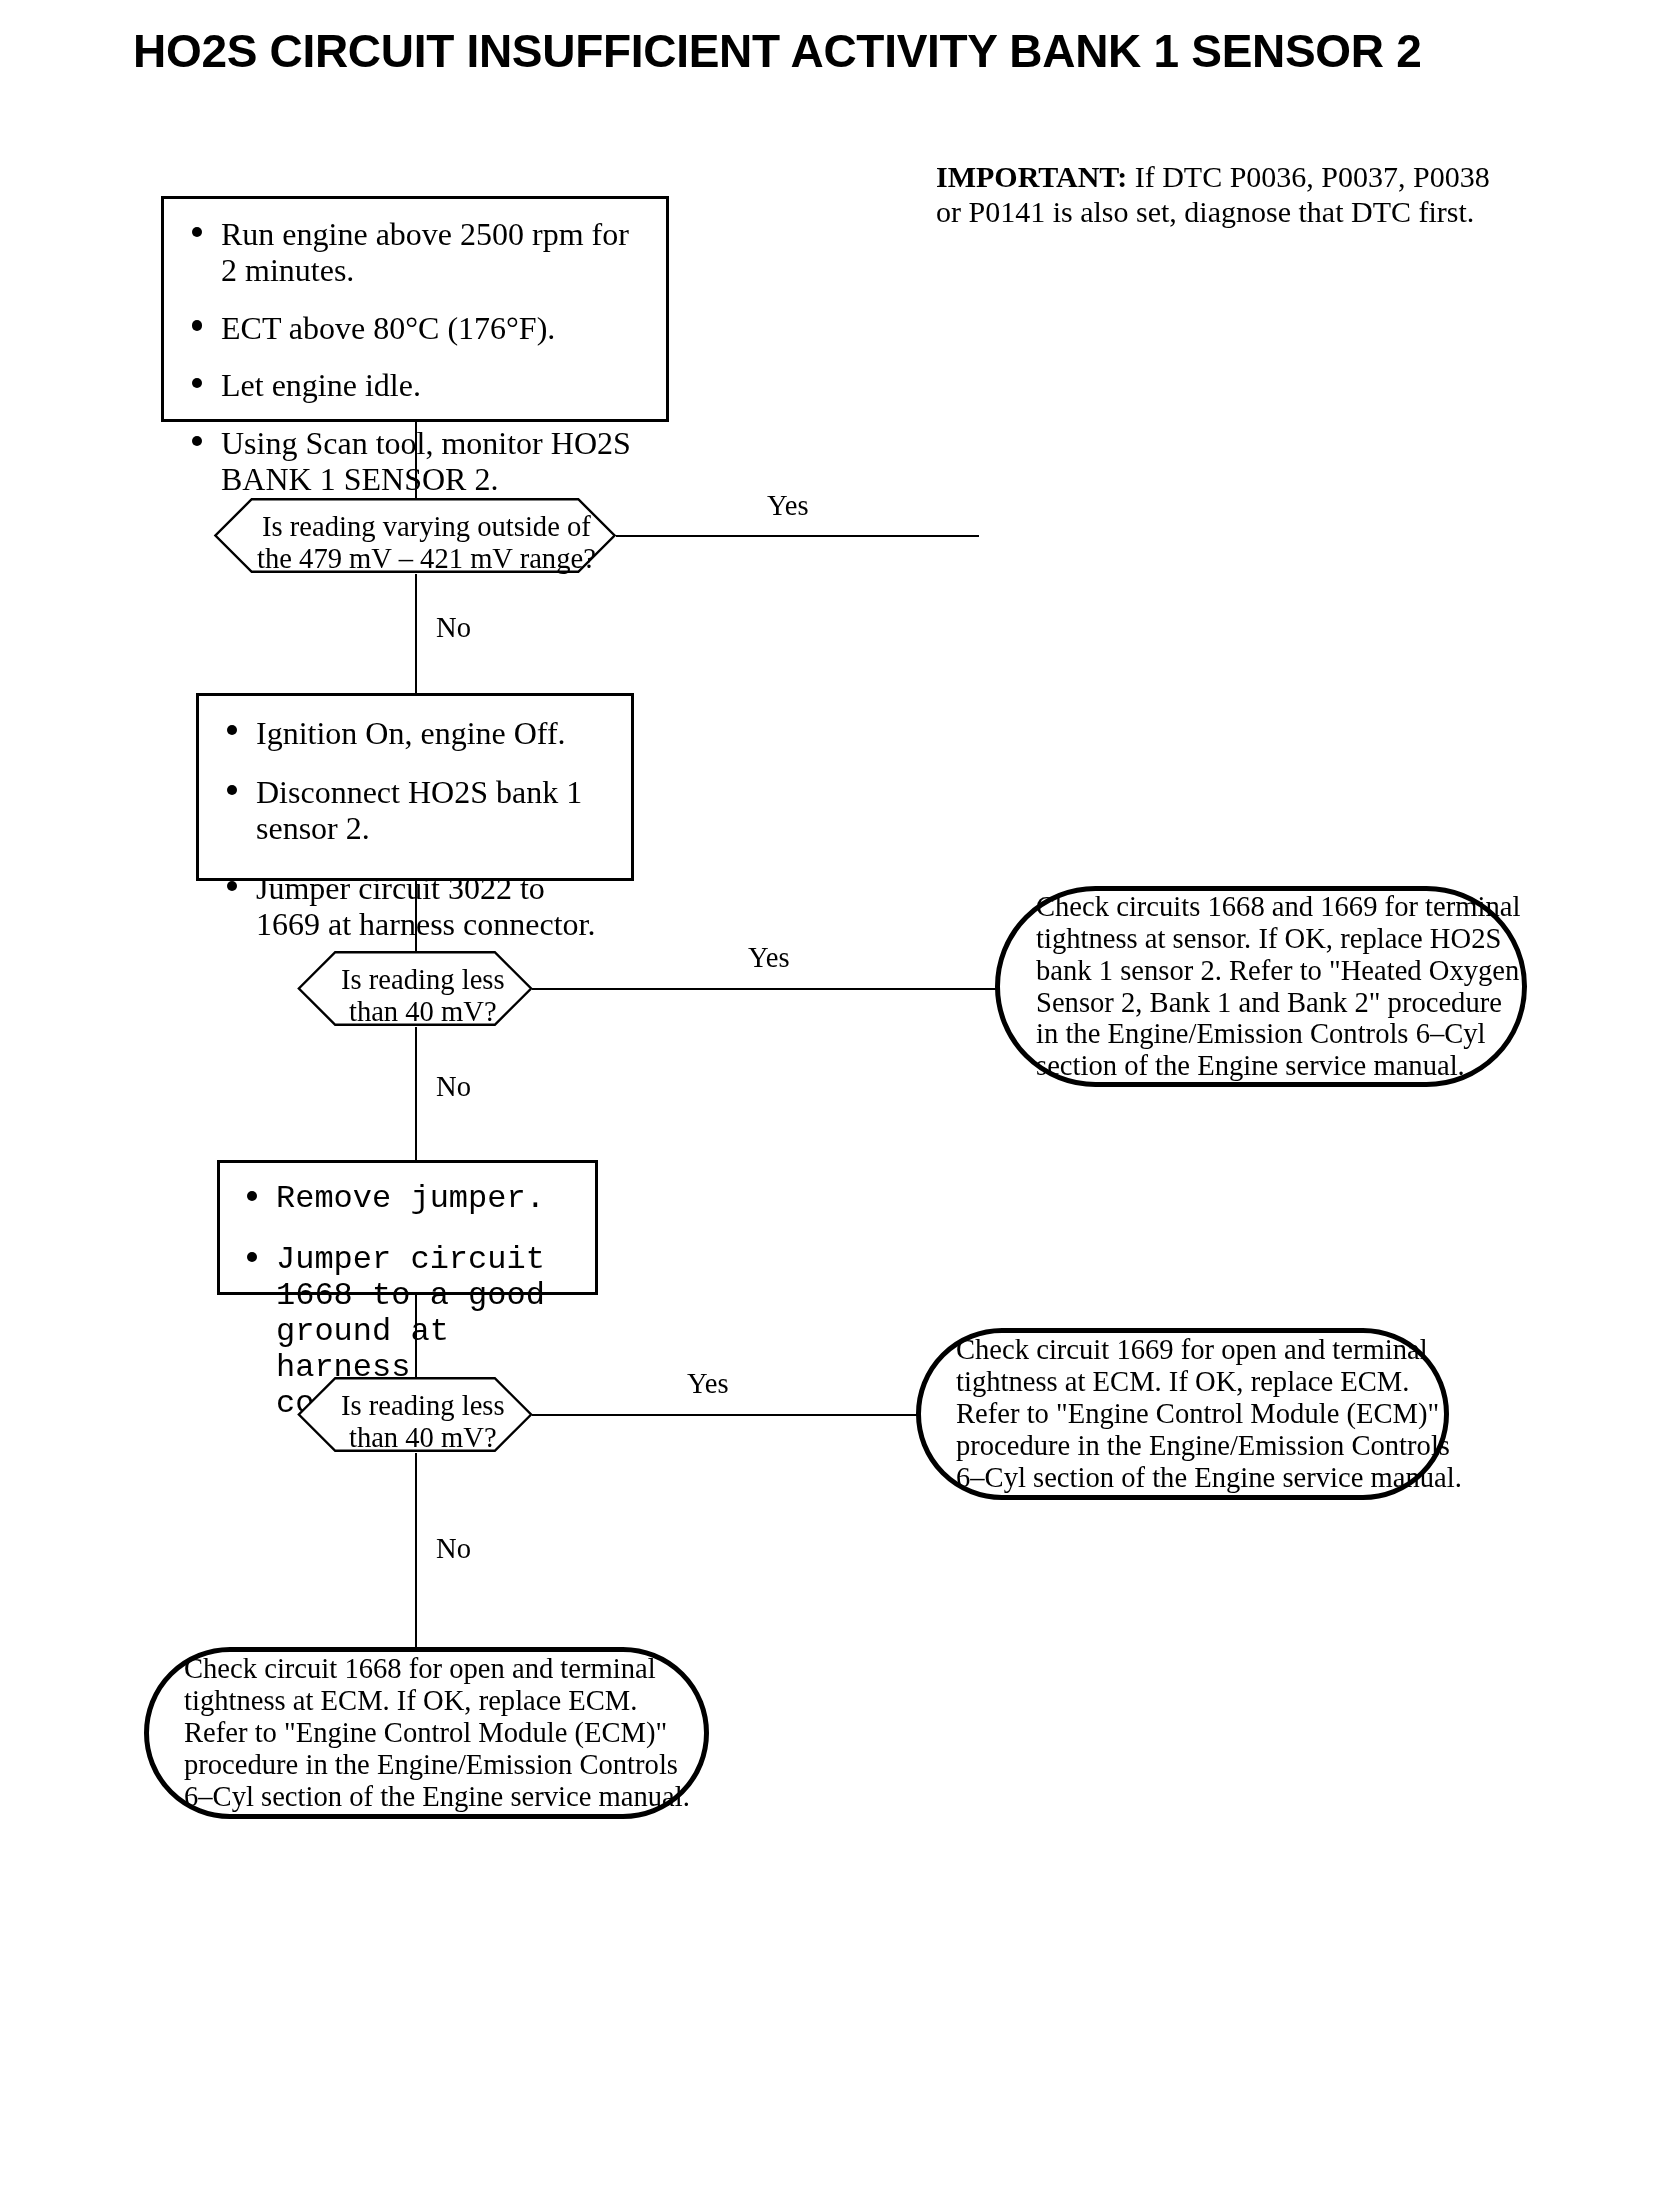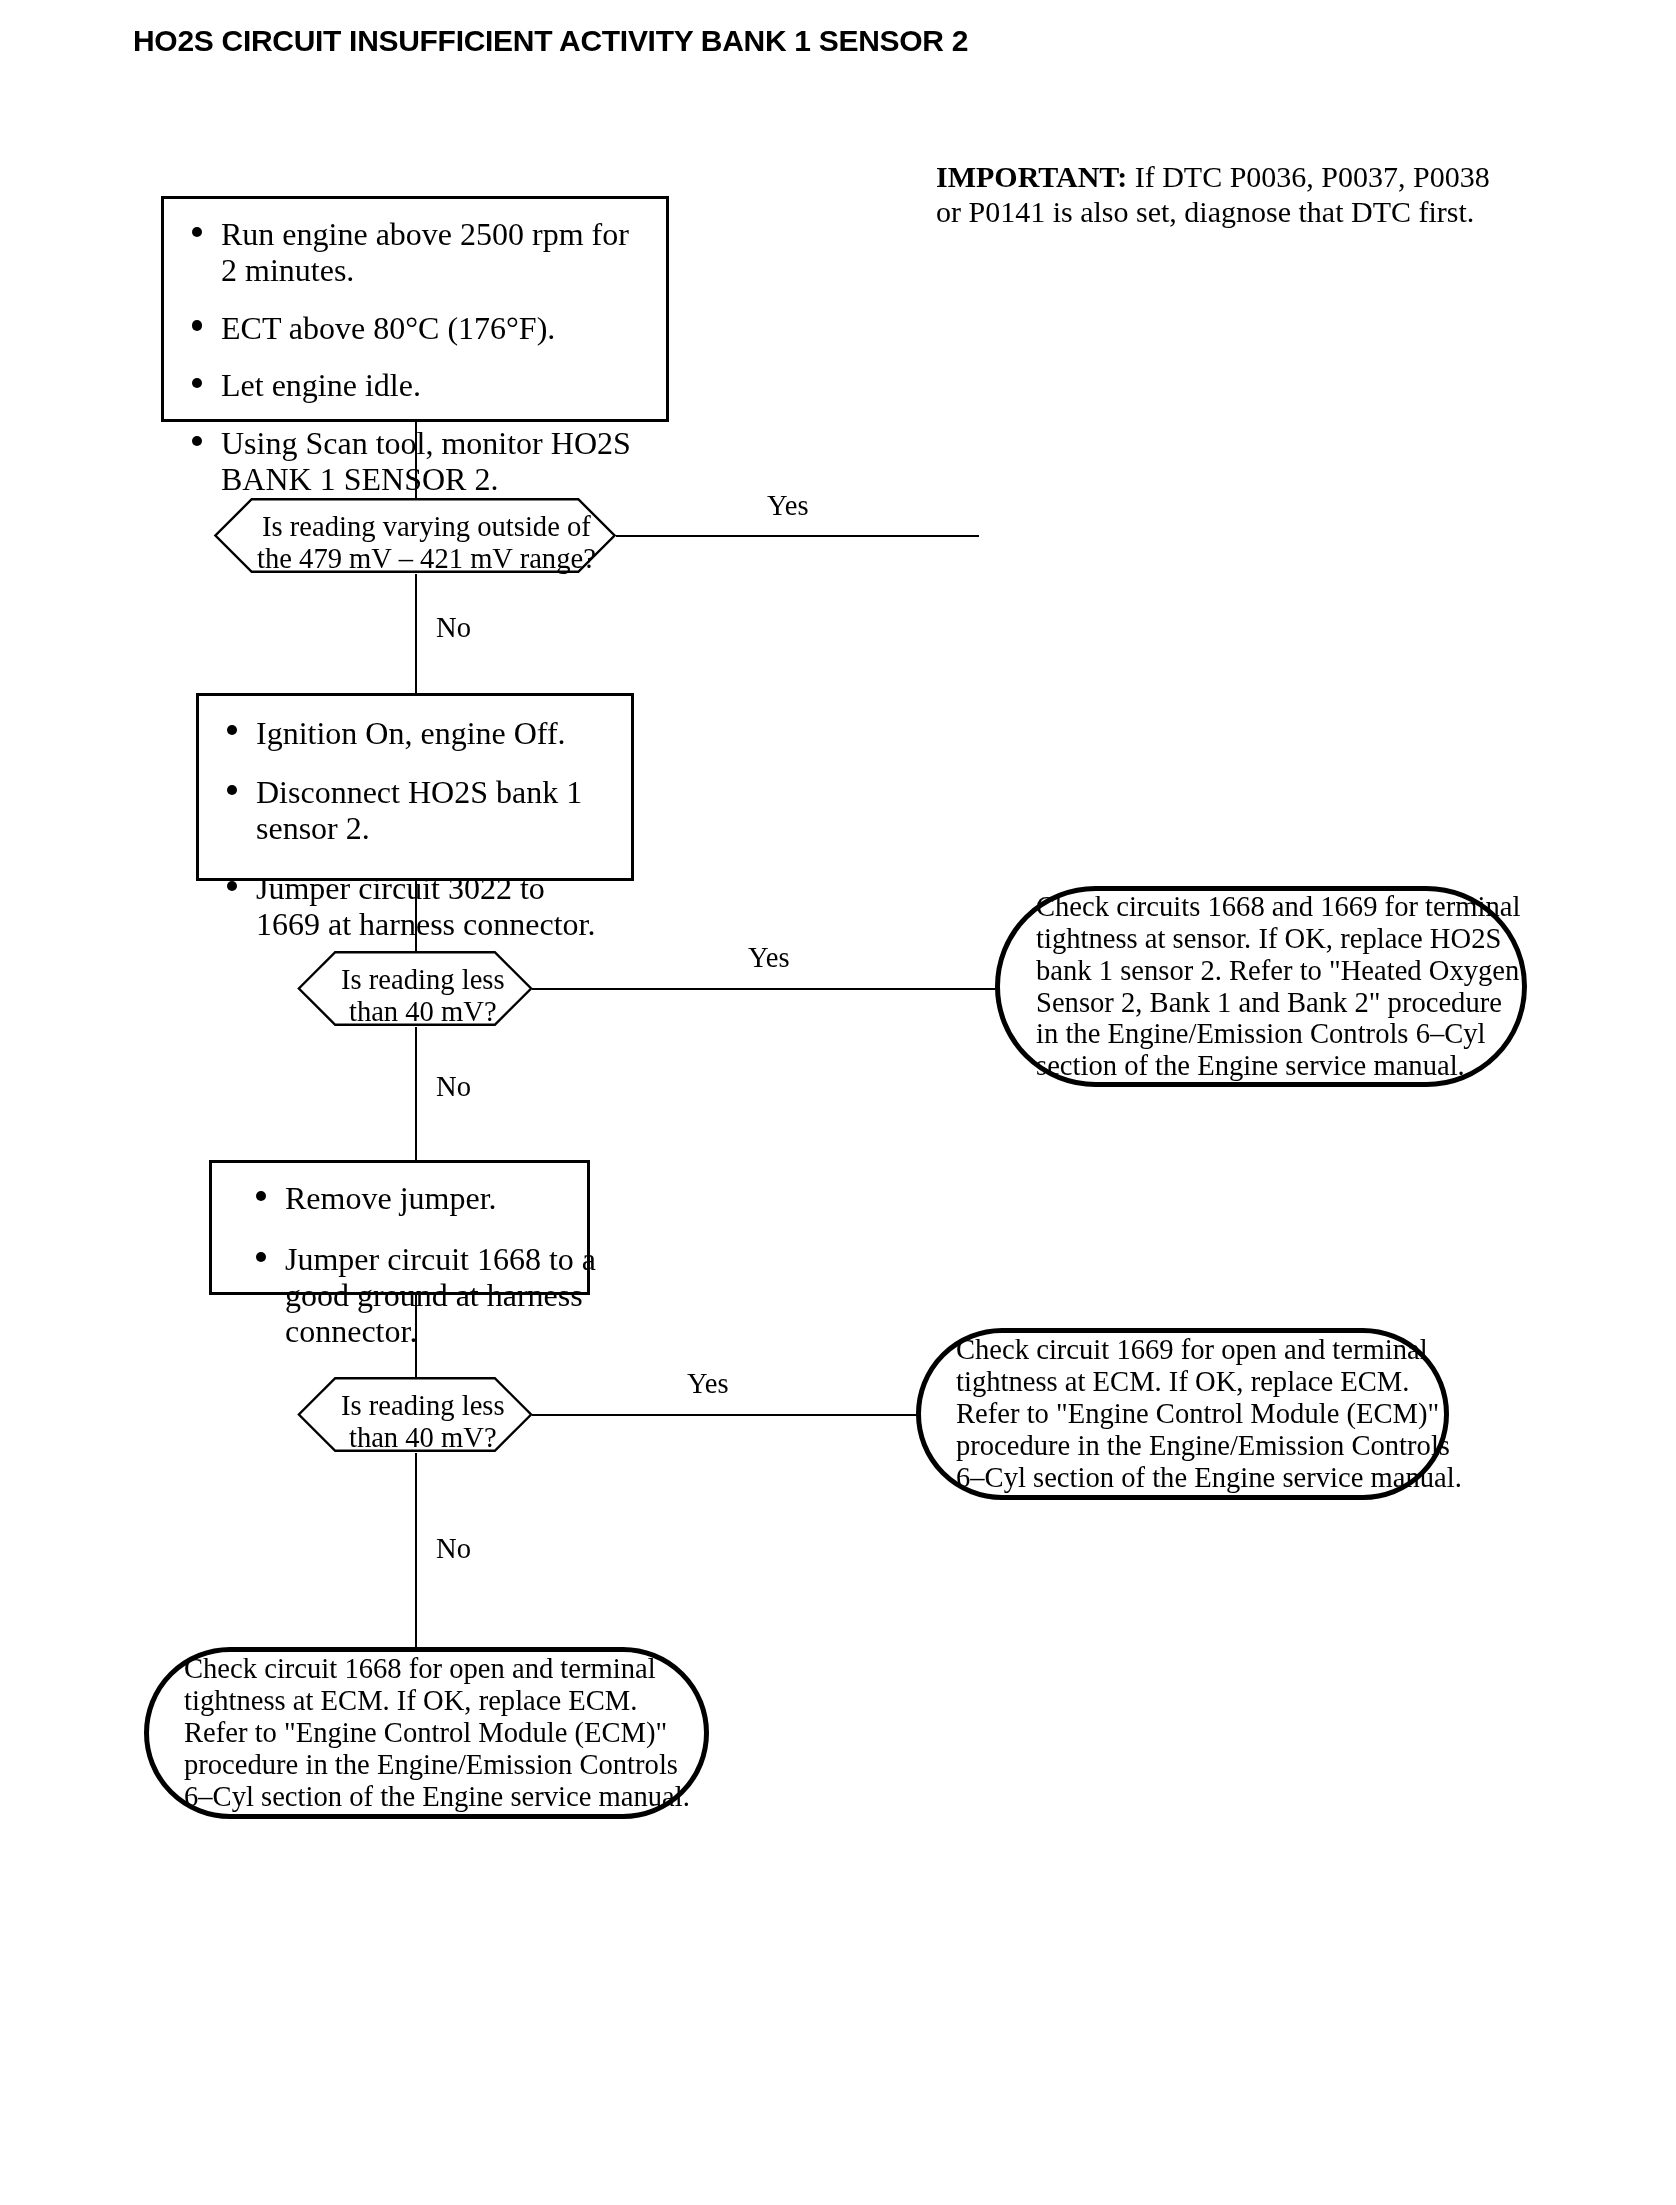--- a/index.html
+++ b/index.html
@@ -9,21 +9,21 @@
     color:#000;
     -webkit-font-smoothing:antialiased;
   }
   .page{position:absolute;inset:0;}
 
   
   #page-title{
     position:absolute;left:133px;top:24px;width:1459px;
     font-family:"Liberation Sans","DejaVu Sans",sans-serif;
     font-weight:bold;
-    font-size:30px;
+    font-size:46px;
     letter-spacing:-0.3px;
     white-space:nowrap;
   }
 
   
   #important-note{
     position:absolute;left:936px;top:159px;width:669px;
     font-size:30px;line-height:1.18;
   }
   #important-note .lead{font-weight:bold;}
@@ -170,21 +170,21 @@
       <span class="tl">bank 1 sensor 2. Refer to "Heated Oxygen</span>
       <span class="tl">Sensor 2, Bank 1 and Bank 2" procedure</span>
       <span class="tl">in the Engine/Emission Controls 6–Cyl</span>
       <span class="tl">section of the Engine service manual.</span>
     </div>
   </div>
 
   <div class="conn vline" style="left:415px;top:1027px;height:134px;"></div>
   <div class="blabel" style="left:436px;top:1073px;">No</div>
 
-  <div class="node proc" style="left:209px;top:1160px;width:381px;height:135px;padding:18px 16px 0 32px;">
+  <div class="node proc" style="left:217px;top:1160px;width:381px;height:135px;padding:18px 16px 0 15px;font-family:Liberation Mono, monospace;">
     <ul>
       <li style="margin-bottom:25.5px;">
         <span class="bullet"></span>
         <span>Remove jumper.</span>
       </li>
       <li style="width:322px;">
         <span class="bullet"></span>
         <span>Jumper circuit 1668 to a good ground at harness connector.</span>
       </li>
     </ul>

